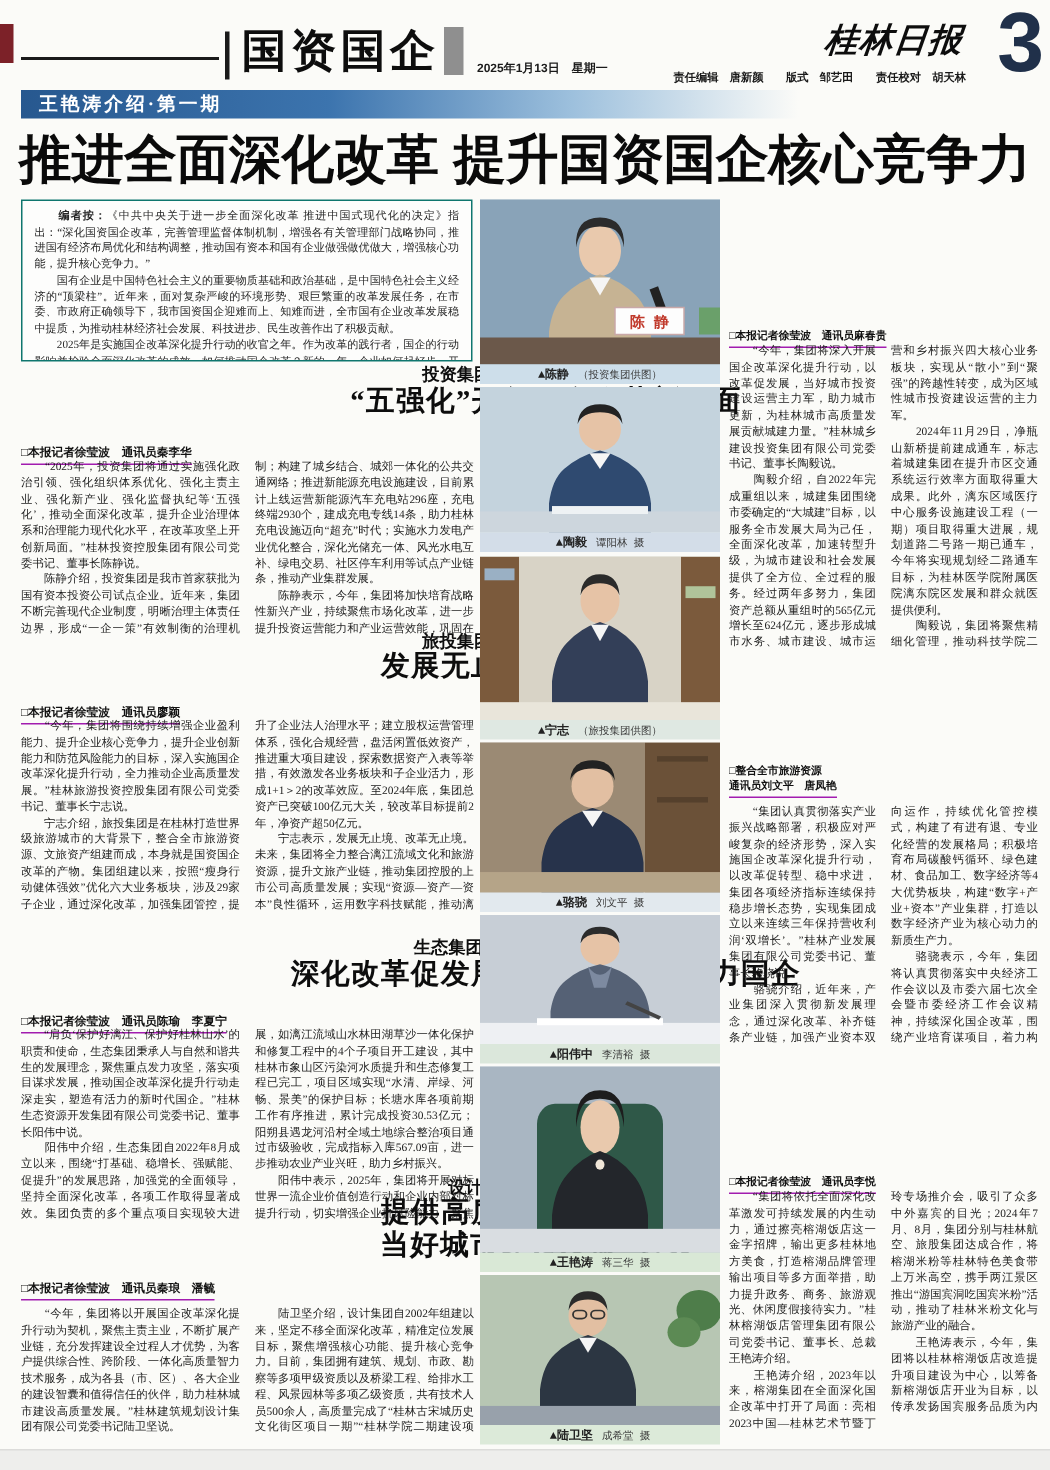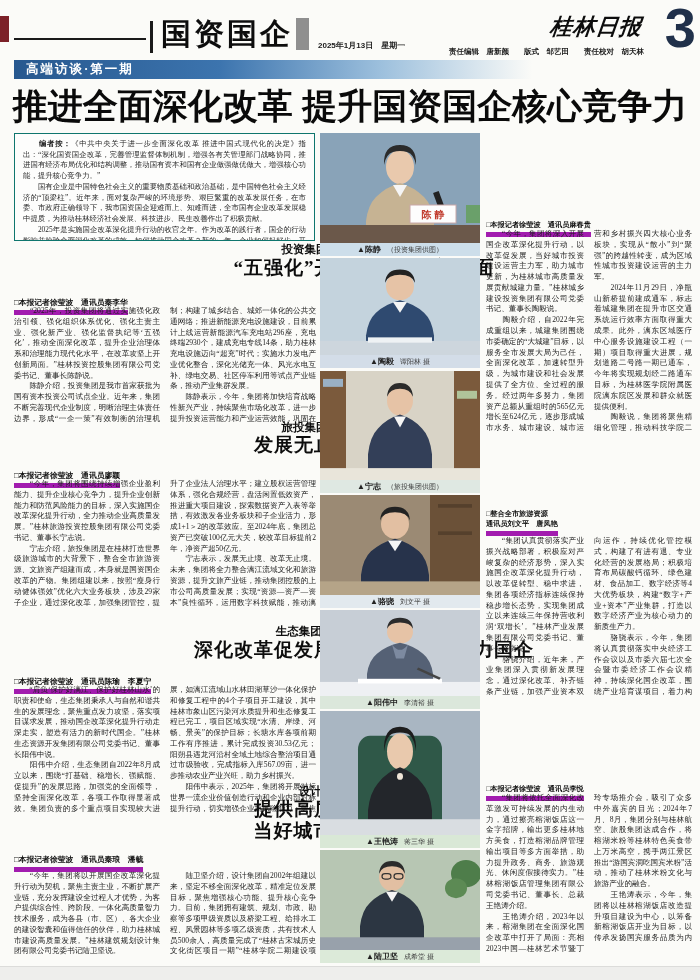--- a/index.html
+++ b/index.html
@@ -35,38 +35,38 @@
   .editor-note .lead{font-weight:bold;}
   .editor-note .txt{white-space:pre-line;}
 
   
   .art{left:14px;width:302px;}
   .art-r{left:486px;width:206px;}
   .kicker{width:100%;text-align:center;font-size:11.5px;font-weight:bold;color:#0e0e0e;}
   .title{width:100%;text-align:center;font-family:"Liberation Serif",serif;font-weight:900;
      font-size:19px;line-height:1.18;color:#0d0d0d;white-space:pre-line;letter-spacing:1px;}
   .title-blue{color:#16437e;}
-  .byline{font-size:7.8px;font-weight:bold;border-bottom:5px solid #a21caf;padding-bottom:2px;
+  .byline{font-size:7.8px;font-weight:bold;border-bottom:1px solid #a21caf;padding-bottom:2px;
      white-space:pre-line;display:inline-block;color:#111;}
   .body{column-gap:10px;font-family:"Liberation Serif",serif;font-size:7.6px;line-height:1.42;
      text-align:justify;white-space:pre-line;color:#1c1c1c;overflow:hidden;column-fill:auto;column-count:2;}
 
   
   .l1-k{top:242px;} .l1-t{top:257px;} .l1-b{top:291px;} .l1-body{top:306px;height:126px;}
   .l2-k{top:420px;} .l2-t{top:434px;} .l2-b{top:464px;} .l2-body{top:479px;height:140px;}
   .l3-k{top:624px;} .l3-t{top:639px;} .l3-b{top:670px;} .l3-body{top:685px;height:133px;}
   .l4-k{top:784px;} .l4-t{top:798px;} .l4-b{top:848px;} .l4-body{top:858px;height:96px;margin-top:13px;}
   
   .r1-k{top:139px;font-size:10.8px;} .r1-t{top:155px;font-size:18px;} .r1-b{top:213px;} .r1-body{top:229px;height:208px;}
   .r2-k{top:442px;font-size:10.8px;} .r2-t{top:458px;font-size:20px;} .r2-b{top:509px;} .r2-body{top:536px;height:168px;}
   .r3-k{top:708px;font-size:10.8px;} .r3-t{top:723px;} .r3-b{top:777px;} .r3-body{top:793px;height:162px;}
   .art-r .byline{font-size:7.2px;}
 
   
-  .photo{position:absolute;left:320px;width:160px;}
+  .photo{position:absolute;left:320px;width:160px;font-family:Liberation Mono, monospace;}
   .pic{width:160px;overflow:hidden;background:var(--bg);}
   .pic svg{display:block;width:100%;height:100%;}
   .cap{height:13px;background:var(--cap);display:flex;align-items:center;justify-content:center;
        gap:6px;font-size:8px;color:#222;}
   .cap .cname{font-weight:bold;}
   .cap .ccredit{font-size:7px;color:#3a3a3a;}
   .p1{top:133px;} .p1 .pic{height:110px;}
   .p2{top:258px;} .p2 .pic{height:97px;}
   .p3{top:371px;} .p3 .pic{height:109px;}
   .p4{top:495px;} .p4 .pic{height:100px;}
@@ -84,21 +84,21 @@
   <div class="abs corner-mark"></div>
   <div class="abs mast-rule"></div>
   <div class="abs mast-bar"></div>
   <div class="abs section-title">国资国企</div>
   <div class="abs mast-block"></div>
   <div class="abs issue-date">2025年1月13日　星期一</div>
   <div class="abs paper-logo">桂林日报</div>
   <div class="abs staff-credits">责任编辑　唐新颜　　版式　邹艺田　　责任校对　胡天林</div>
   <div class="abs page-number">3</div>
 
-  <div class="abs series-banner">高端访谈·第一期</div>
+  <div class="abs series-banner">王艳涛介绍·第一期</div>
   <div class="abs main-headline">推进全面深化改革  提升国资国企核心竞争力</div>
 
   <div class="abs editor-note"><span class="lead">　　编者按：</span><span class="txt">《中共中央关于进一步全面深化改革 推进中国式现代化的决定》指出：“深化国资国企改革，完善管理监督体制机制，增强各有关管理部门战略协同，推进国有经济布局优化和结构调整，推动国有资本和国有企业做强做优做大，增强核心功能，提升核心竞争力。”
 　　国有企业是中国特色社会主义的重要物质基础和政治基础，是中国特色社会主义经济的“顶梁柱”。近年来，面对复杂严峻的环境形势、艰巨繁重的改革发展任务，在市委、市政府正确领导下，我市国资国企迎难而上、知难而进，全市国有企业改革发展稳中提质，为推动桂林经济社会发展、科技进步、民生改善作出了积极贡献。
 　　2025年是实施国企改革深化提升行动的收官之年。作为改革的践行者，国企的行动影响并检验全面深化改革的成效。如何推动国企改革？新的一年，企业如何起好步、开好局？针对这些问题，近日，本报记者与桂林七大国有集团公司及部分重点国企主要负责人展开了对话。</span></div>
 
   <div class="abs art kicker l1-k">投资集团党委书记、董事长陈静:</div>
   <div class="abs art title l1-t">“五强化”开创国企改革新局面</div>
   <div class="abs l1-b" style="left:14px;"><span class="byline">□本报记者徐莹波　通讯员秦李华</span></div>
   <div class="abs art body l1-body">　　“2025年，投资集团将通过实施强化政治引领、强化组织体系优化、强化主责主业、强化新产业、强化监督执纪等‘五强化’，推动全面深化改革，提升企业治理体系和治理能力现代化水平，在改革攻坚上开创新局面。”桂林投资控股集团有限公司党委书记、董事长陈静说。

